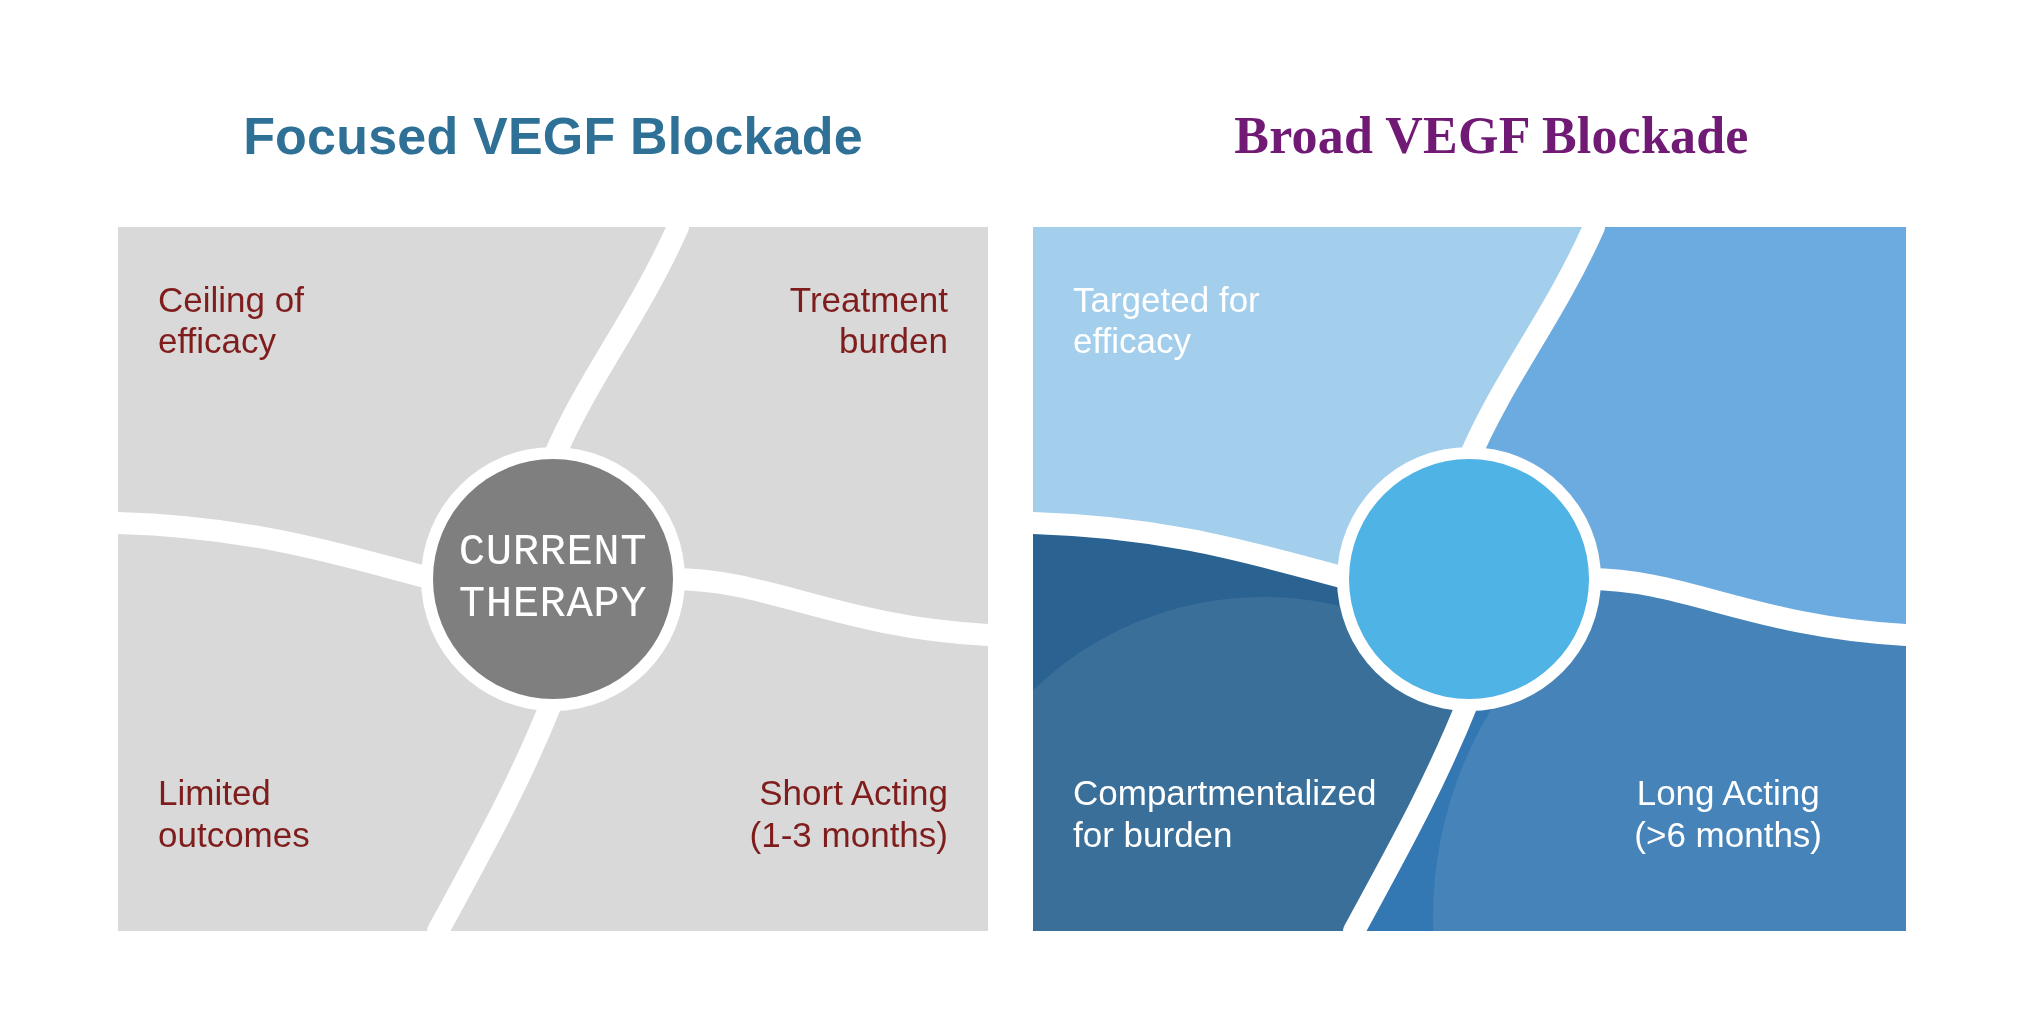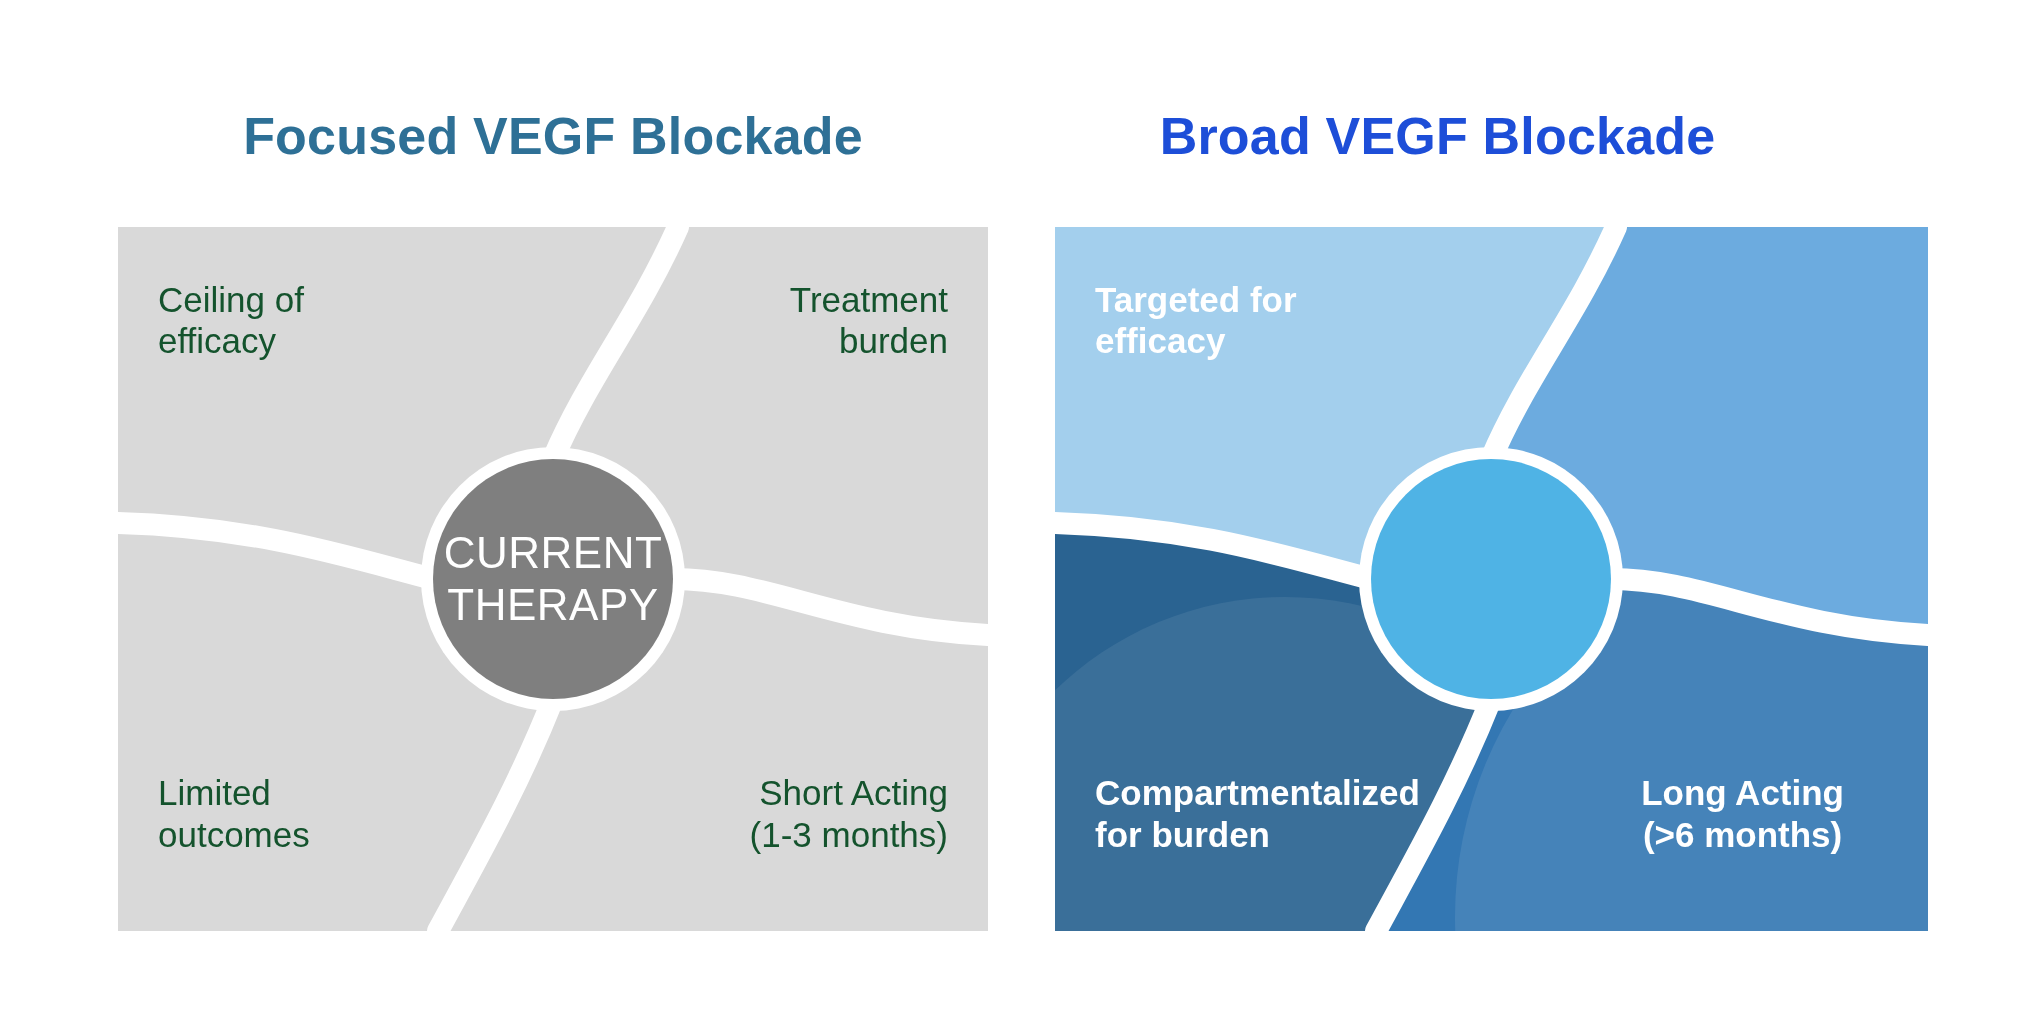--- a/index.html
+++ b/index.html
@@ -32,40 +32,40 @@
     letter-spacing: 0.2px;
     white-space: nowrap;
     line-height: 1;
   }
   #title-left {
     left: 118px;
     width: 870px;
     color: #2e7096;
   }
   #title-right {
-    left: 1001px;
+    left: 1055px;
     width: 873px;
-    color: #1d4ed8;
+    color: #701a75;
+    font-family: Liberation Serif, serif;
   }
 
   
   .panel {
     position: absolute;
     top: 227px;
     height: 704px;
     overflow: hidden;
   }
   #panel-left {
     left: 118px;
     width: 870px;
   }
   #panel-right {
-    left: 1055px;
+    left: 1033px;
     width: 873px;
-    font-weight: bold;
   }
 
   .panel svg {
     position: absolute;
     left: 0;
     top: 0;
     width: 100%;
     height: 100%;
     display: block;
   }
@@ -76,38 +76,38 @@
     font-size: 35px;
     line-height: 1.18;
     white-space: pre-line;
     pointer-events: none;
   }
   .quad-tl { top: 52px; left: 40px;  text-align: left; }
   .quad-tr { top: 52px; right: 40px; text-align: right; }
   .quad-bl { bottom: 76px; left: 40px;  text-align: left; }
   .quad-br { bottom: 76px; right: 40px; text-align: right; margin-left: 12px; }
 
-  #panel-left .quad-label  { color: #14532d; }
+  #panel-left .quad-label  { color: #7f1d1d; }
   #panel-right .quad-label { color: #ffffff; }
 
   #panel-right .quad-br { text-align: center; right: 84px; }
 
   
   .hub-text {
     position: absolute;
     left: 50%;
     top: 50%;
     transform: translate(-50%, -50%);
     color: #ffffff;
     text-align: center;
     white-space: pre-line;
     pointer-events: none;
     line-height: 1.18;
   }
-  #hub-text-left  { font-size: 44px; letter-spacing: 0.5px; }
+  #hub-text-left  { font-size: 44px; letter-spacing: 0.5px; font-family: Liberation Mono, monospace; }
   #hub-text-right { font-size: 46px; }
 </style>
 </head>
 <body>
 
 <div id="stage">
 
   <div class="panel-title" id="title-left">Focused VEGF Blockade</div>
 
   <div class="panel" id="panel-left">

